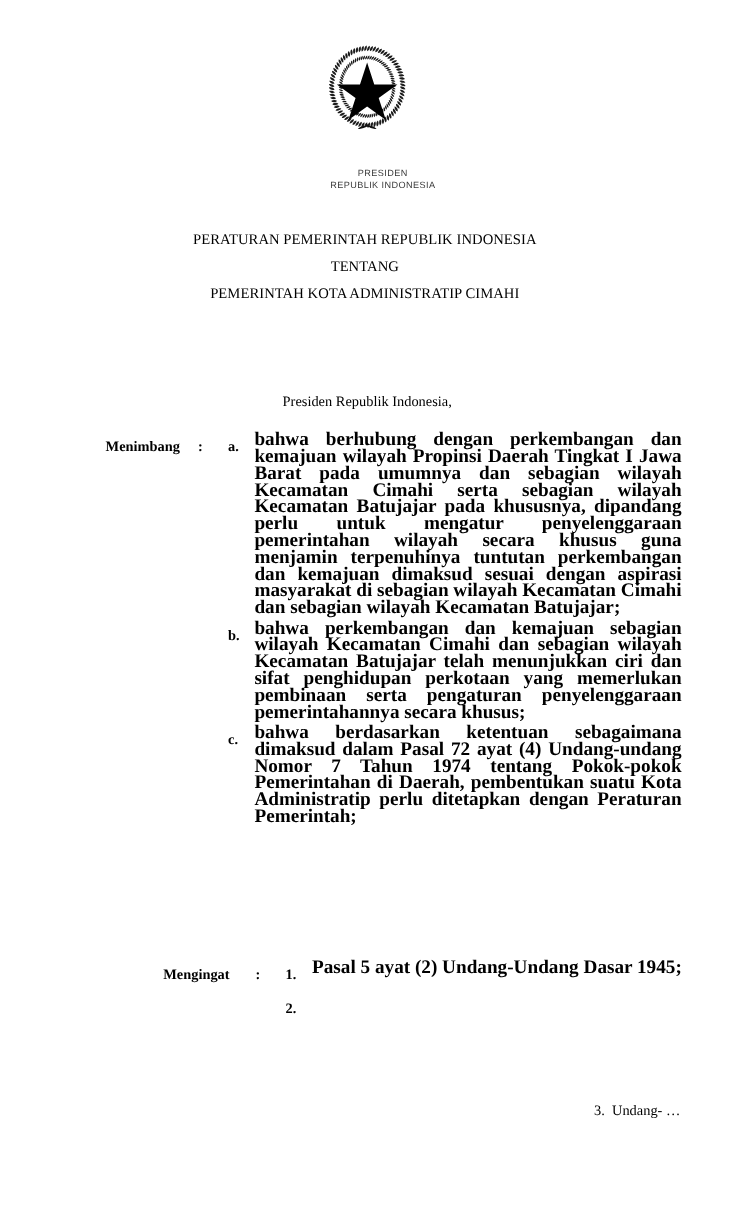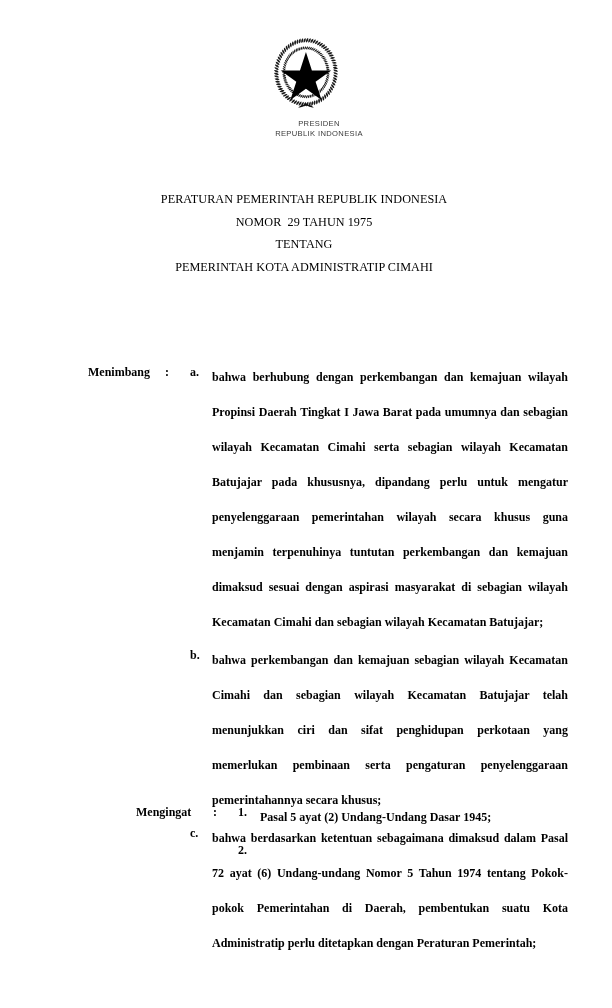--- a/index.html
+++ b/index.html
@@ -31,21 +31,21 @@
   .emblem {
     display: block;
     margin: 0 auto;
   }
   .emblem-caption {
     font-family: "Liberation Sans", "DejaVu Sans", sans-serif;
     font-size: 7.6px;
     line-height: 10.4px;
     letter-spacing: 0.35px;
     color: #3a3a3a;
-    margin-top: 1px;
+    margin-top: 22px;
     padding-left: 26px;
   }
 
   
   .title-block {
     position: absolute;
     top: 188px;
     left: 0;
     width: 608px;
     text-align: center;
@@ -97,22 +97,22 @@
     font-size: 12px;
     line-height: 25.4px;
   }
   .marker {
     flex: 0 0 22px;
     font-size: 12px;
     line-height: 25.4px;
   }
   .clause-text {
     flex: 1 1 auto;
-    font-size: 12px;
-    line-height: 35px;
+    font-size: 16px;
+    line-height: 14px;
     text-align: justify;
     text-justify: inter-word;
     hyphens: none;
   }
   .clause-text.last-line-natural {
     text-align-last: left;
   }
 
   
   .footer-note {
@@ -308,25 +308,25 @@
       <polygon points="100,36 119.6,96.3 183,96.3 131.7,133.6 151.3,193.9 100,156.6 48.7,193.9 68.3,133.6 17,96.3 80.4,96.3" fill="#000000" transform="translate(0,4) scale(0.78) translate(28,18)"></polygon>
     </svg>
     <div class="emblem-caption">
       <div>PRESIDEN</div>
       <div>REPUBLIK INDONESIA</div>
     </div>
   </div>
 
   <div class="title-block">
     <div class="title-line">PERATURAN PEMERINTAH REPUBLIK INDONESIA</div>
-    <div class="title-line">NOMOR  29 TAHUN 1975</div>
     <div class="title-line">TENTANG</div>
     <div class="title-line">PEMERINTAH KOTA ADMINISTRATIP CIMAHI</div>
   </div>
 
+  <div class="opening">Presiden Republik Indonesia,</div>
 
   <div class="section" id="section-menimbang">
 
     <div class="clause-row">
       <div class="term">Menimbang</div>
       <div class="colon">:</div>
       <div class="marker">a.</div>
       <div class="clause-text last-line-natural">bahwa berhubung dengan perkembangan dan kemajuan wilayah Propinsi Daerah Tingkat I Jawa Barat pada umumnya dan sebagian wilayah Kecamatan Cimahi serta sebagian wilayah Kecamatan Batujajar pada khususnya, dipandang perlu untuk mengatur penyelenggaraan pemerintahan wilayah secara khusus guna menjamin terpenuhinya tuntutan perkembangan dan kemajuan dimaksud sesuai dengan aspirasi masyarakat di sebagian wilayah Kecamatan Cimahi dan sebagian wilayah Kecamatan Batujajar;</div>
     </div>
 
@@ -334,21 +334,21 @@
       <div class="term"></div>
       <div class="colon"></div>
       <div class="marker">b.</div>
       <div class="clause-text last-line-natural">bahwa perkembangan dan kemajuan sebagian wilayah Kecamatan Cimahi dan sebagian wilayah Kecamatan Batujajar telah menunjukkan ciri dan sifat penghidupan perkotaan yang memerlukan pembinaan serta pengaturan penyelenggaraan pemerintahannya secara khusus;</div>
     </div>
 
     <div class="clause-row">
       <div class="term"></div>
       <div class="colon"></div>
       <div class="marker">c.</div>
-      <div class="clause-text last-line-natural">bahwa berdasarkan ketentuan sebagaimana dimaksud dalam Pasal 72 ayat (6) Undang-undang Nomor 5 Tahun 1974 tentang Pokok-pokok Pemerintahan di Daerah, pembentukan suatu Kota Administratip perlu ditetapkan dengan Peraturan Pemerintah;</div>
+      <div class="clause-text last-line-natural">bahwa berdasarkan ketentuan sebagaimana dimaksud dalam Pasal 72 ayat (4) Undang-undang Nomor 7 Tahun 1974 tentang Pokok-pokok Pemerintahan di Daerah, pembentukan suatu Kota Administratip perlu ditetapkan dengan Peraturan Pemerintah;</div>
     </div>
 
   </div>
 
   <div class="section" id="section-mengingat">
 
     <div class="clause-row">
       <div class="term">Mengingat</div>
       <div class="colon">:</div>
       <div class="marker">1.</div>
@@ -356,14 +356,15 @@
     </div>
 
     <div class="clause-row">
       <div class="term"></div>
       <div class="colon"></div>
       <div class="marker">2.</div>
     </div>
 
   </div>
 
+  <div class="footer-note">3.  Undang- …</div>
 
 </div>
 
 </body></html>

